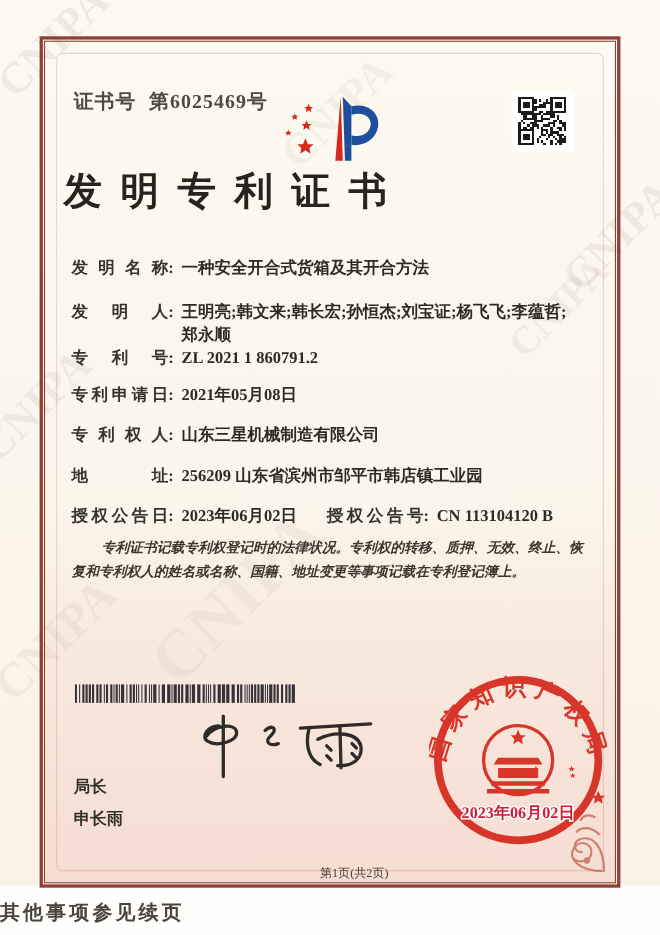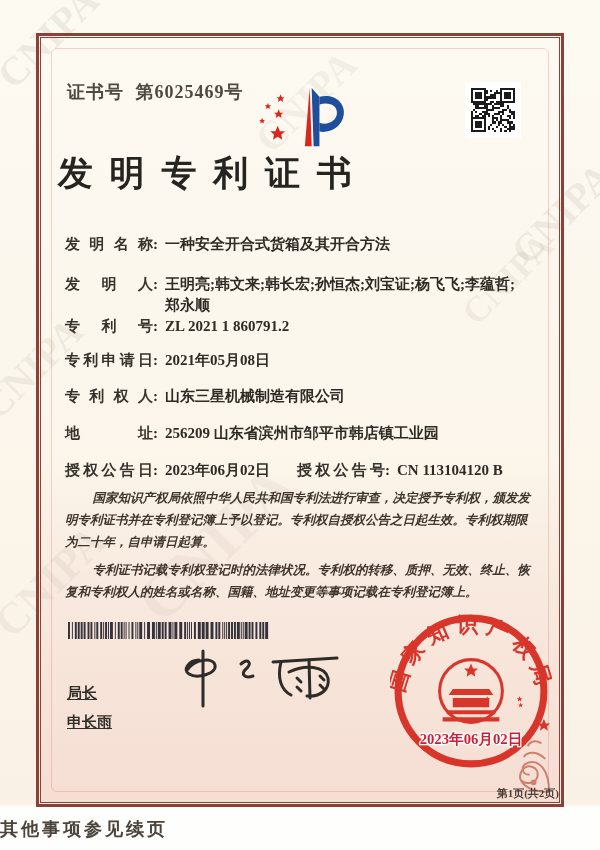--- a/index.html
+++ b/index.html
@@ -23,25 +23,25 @@
   .lbl{width:88px;flex:none;display:inline-flex;justify-content:space-between;color:#36332c;}
   .spread span{display:inline-block;}
   .colon{width:12px;flex:none;text-align:left;}
   .val{flex:1;}
   .grp2{position:absolute;left:232px;top:0;display:flex;}
   .grp2 .val{flex:none;}
   .legal{position:absolute;left:24px;right:22px;top:450px;font-size:12.5px;font-style:italic;
     font-weight:600;color:#3f352c;line-height:1.75;}
   .legal p{margin:0 0 6px 0;text-indent:2.2em;}
   .barcode{position:absolute;left:27px;top:584px;width:205px;height:17px;}
-  .sig-block{position:absolute;left:26px;top:646px;font-size:15px;font-weight:700;color:#33302a;text-decoration:underline;}
+  .sig-block{position:absolute;left:26px;top:668px;font-size:15px;font-weight:700;color:#33302a;}
   .sig-block div{margin-bottom:10px;}
   .signature{position:absolute;left:128px;top:608px;width:210px;height:68px;}
   .seal{position:absolute;left:349px;top:572px;width:162px;height:162px;opacity:.93;}
-  .page-num{position:absolute;left:0;right:0;top:748px;text-align:right;font-size:11px;font-weight:700;color:#4a3f35;padding-left:44px;}
+  .page-num{position:absolute;left:0;right:0;top:748px;text-align:center;font-size:11px;font-weight:400;color:#4a3f35;padding-left:44px;}
   .flourish{position:absolute;right:4px;bottom:4px;width:78px;height:84px;opacity:.75;}
   .bottom-note{position:absolute;left:0;right:0;top:817px;text-align:left;font-size:18px;
     font-weight:600;letter-spacing:3px;color:#4a443c;font-family:Liberation Mono, monospace;}
 </style>
 </head>
 <body>
 
 <div class="page">
 
   <span class="wm" style="left:-14px;top:14px;font-size:40px;opacity:.14;">CNIPA</span>
@@ -401,21 +401,20 @@
               <span>公</span>
               <span>告</span>
               <span>号</span>
             </span>
           <span class="colon">:</span>
           <span class="val">CN 113104120 B</span>
         </span>
       </div>
 
       <div class="legal">
-        <p>国家知识产权局依照中华人民共和国专利法进行审查，决定授予专利权，颁发发明专利证书并在专利登记簿上予以登记。专利权自授权公告之日起生效。专利权期限为二十年，自申请日起算。</p>
         <p>专利证书记载专利权登记时的法律状况。专利权的转移、质押、无效、终止、恢复和专利权人的姓名或名称、国籍、地址变更等事项记载在专利登记簿上。</p>
       </div>
 
       <div class="barcode"><svg preserveAspectRatio="none" viewBox="0 0 210 18" width="100%" height="100%">
             <rect x="0" y="0" width="2" height="18" fill="#36323b"></rect>
             <rect x="4" y="0" width="1" height="18" fill="#36323b"></rect>
             <rect x="7" y="0" width="2" height="18" fill="#36323b"></rect>
             <rect x="10" y="0" width="2" height="18" fill="#36323b"></rect>
             <rect x="13" y="0" width="2" height="18" fill="#36323b"></rect>
             <rect x="16" y="0" width="2" height="18" fill="#36323b"></rect>

